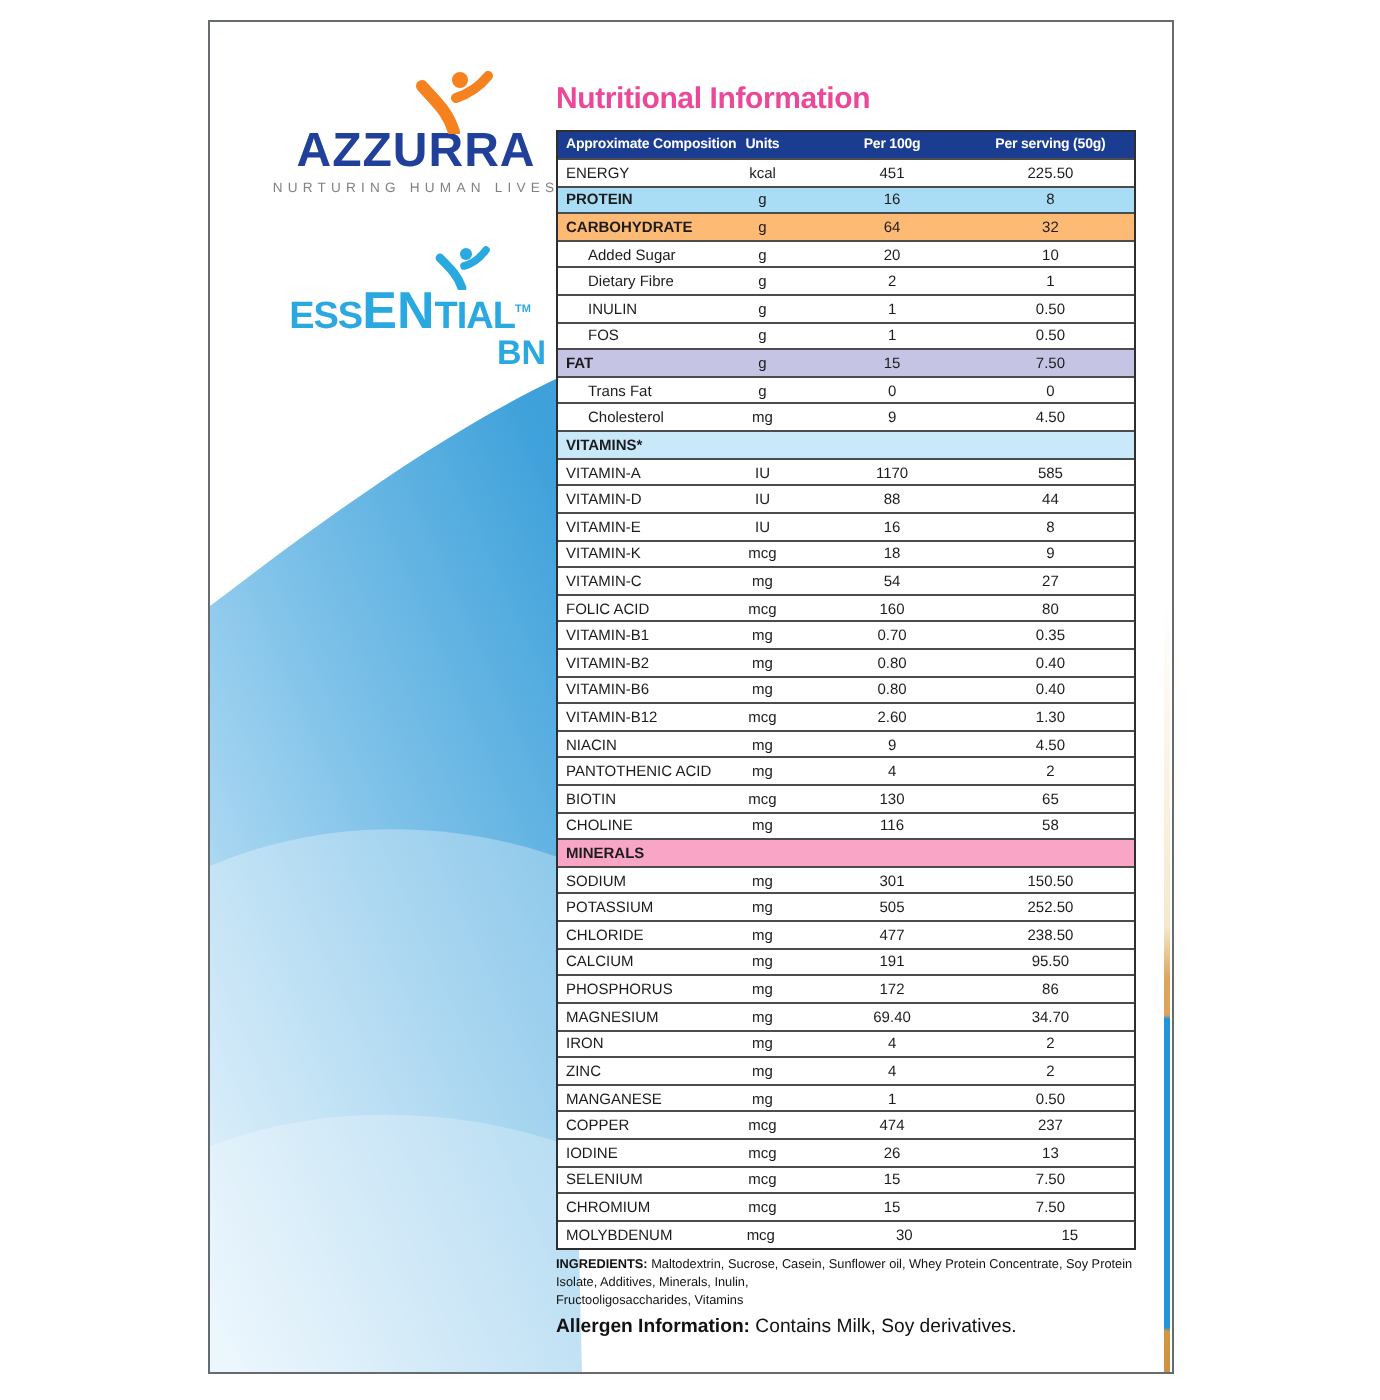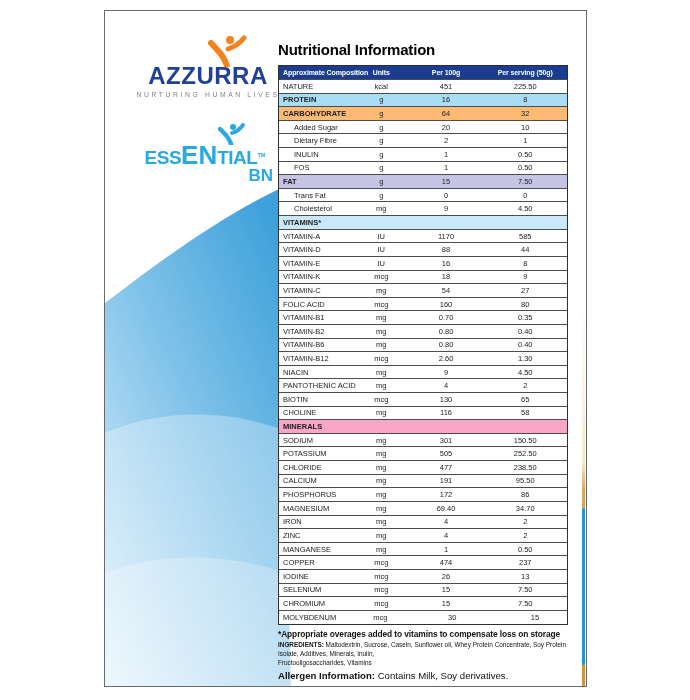--- a/index.html
+++ b/index.html
@@ -23,21 +23,21 @@
   .product{position:absolute;left:20px;top:112px;width:160px;text-align:center;}
   .prod-fig{position:relative;height:22px;}
   .prod-fig svg{position:absolute;left:92px;top:0;}
   .prod-name{font-weight:bold;line-height:20px;white-space:nowrap;}
   .prod-name .p1{font-size:19px;letter-spacing:-0.5px;}
   .prod-name .p2{font-size:26px;}
   .prod-name .tm{font-size:5.5px;vertical-align:top;}
   .prod-sub{font-weight:bold;font-size:17px;text-align:right;padding-right:12px;margin-top:-3px;}
   
   .content{position:absolute;left:173px;top:30px;width:292px;}
-  .nt-title{font-weight:bold;font-size:15px;letter-spacing:-0.2px;color:#000000;margin:0 0 7px 0;}
+  .nt-title{font-weight:bold;font-size:15px;letter-spacing:-0.2px;color:#ec4899;margin:0 0 7px 0;}
   .ntable{width:290px;border:1px solid #2e2e2e;box-sizing:border-box;}
   .trow{display:flex;align-items:center;height:13.62px;box-sizing:border-box;border-bottom:1px solid #4c4c4c;background:#ffffff;color:#1c1c1c;font-size:7.5px;}
   .trow:last-child{border-bottom:none;gap:22px;}
   .trow.head{height:14px;font-weight:bold;font-size:7px;letter-spacing:-0.1px;}
   .trow.group .c-label, .trow.section .c-label{font-weight:bold;}
   .trow.sub .c-label{padding-left:15px;}
   .cell{box-sizing:border-box;overflow:visible;white-space:nowrap;}
   .c-label{width:26%;padding-left:4px;text-align:left;}
   .c-unit{width:19%;text-align:center;}
   .c-val1{width:26%;text-align:center;}
@@ -101,21 +101,21 @@
 
       <div class="ntable">
         <div class="trow head" style="background: rgb(27, 61, 145); color: rgb(255, 255, 255);">
           <div class="cell c-label">Approximate Composition</div>
           <div class="cell c-unit">Units</div>
           <div class="cell c-val1">Per 100g</div>
           <div class="cell c-val2">Per serving (50g)</div>
         </div>
         <div id="tbody">
             <div class="trow item">
-              <div class="cell c-label">NATURE</div>
+              <div class="cell c-label">ENERGY</div>
               <div class="cell c-unit">kcal</div>
               <div class="cell c-val1">451</div>
               <div class="cell c-val2">225.50</div>
             </div>
             <div class="trow group" style="background: rgb(169, 220, 245);">
               <div class="cell c-label">PROTEIN</div>
               <div class="cell c-unit">g</div>
               <div class="cell c-val1">16</div>
               <div class="cell c-val2">8</div>
             </div>
@@ -344,20 +344,19 @@
             <div class="trow item">
               <div class="cell c-label">MOLYBDENUM</div>
               <div class="cell c-unit">mcg</div>
               <div class="cell c-val1">30</div>
               <div class="cell c-val2">15</div>
             </div>
           </div>
       </div>
 
       <div class="fnotes">
-        <div class="fn-overages">*Appropriate overages added to vitamins to compensate loss on storage</div>
         <div class="fn-ingredients"><b>INGREDIENTS:</b><span> Maltodextrin, Sucrose, Casein, Sunflower oil, Whey Protein Concentrate, Soy Protein Isolate, Additives, Minerals, Inulin,</span><br><span>Fructooligosaccharides, Vitamins</span></div>
         <div class="fn-allergen"><b>Allergen Information:</b><span> Contains Milk, Soy derivatives.</span></div>
       </div>
     </div>
 
   </div>
 </div>
 
 </body></html>

